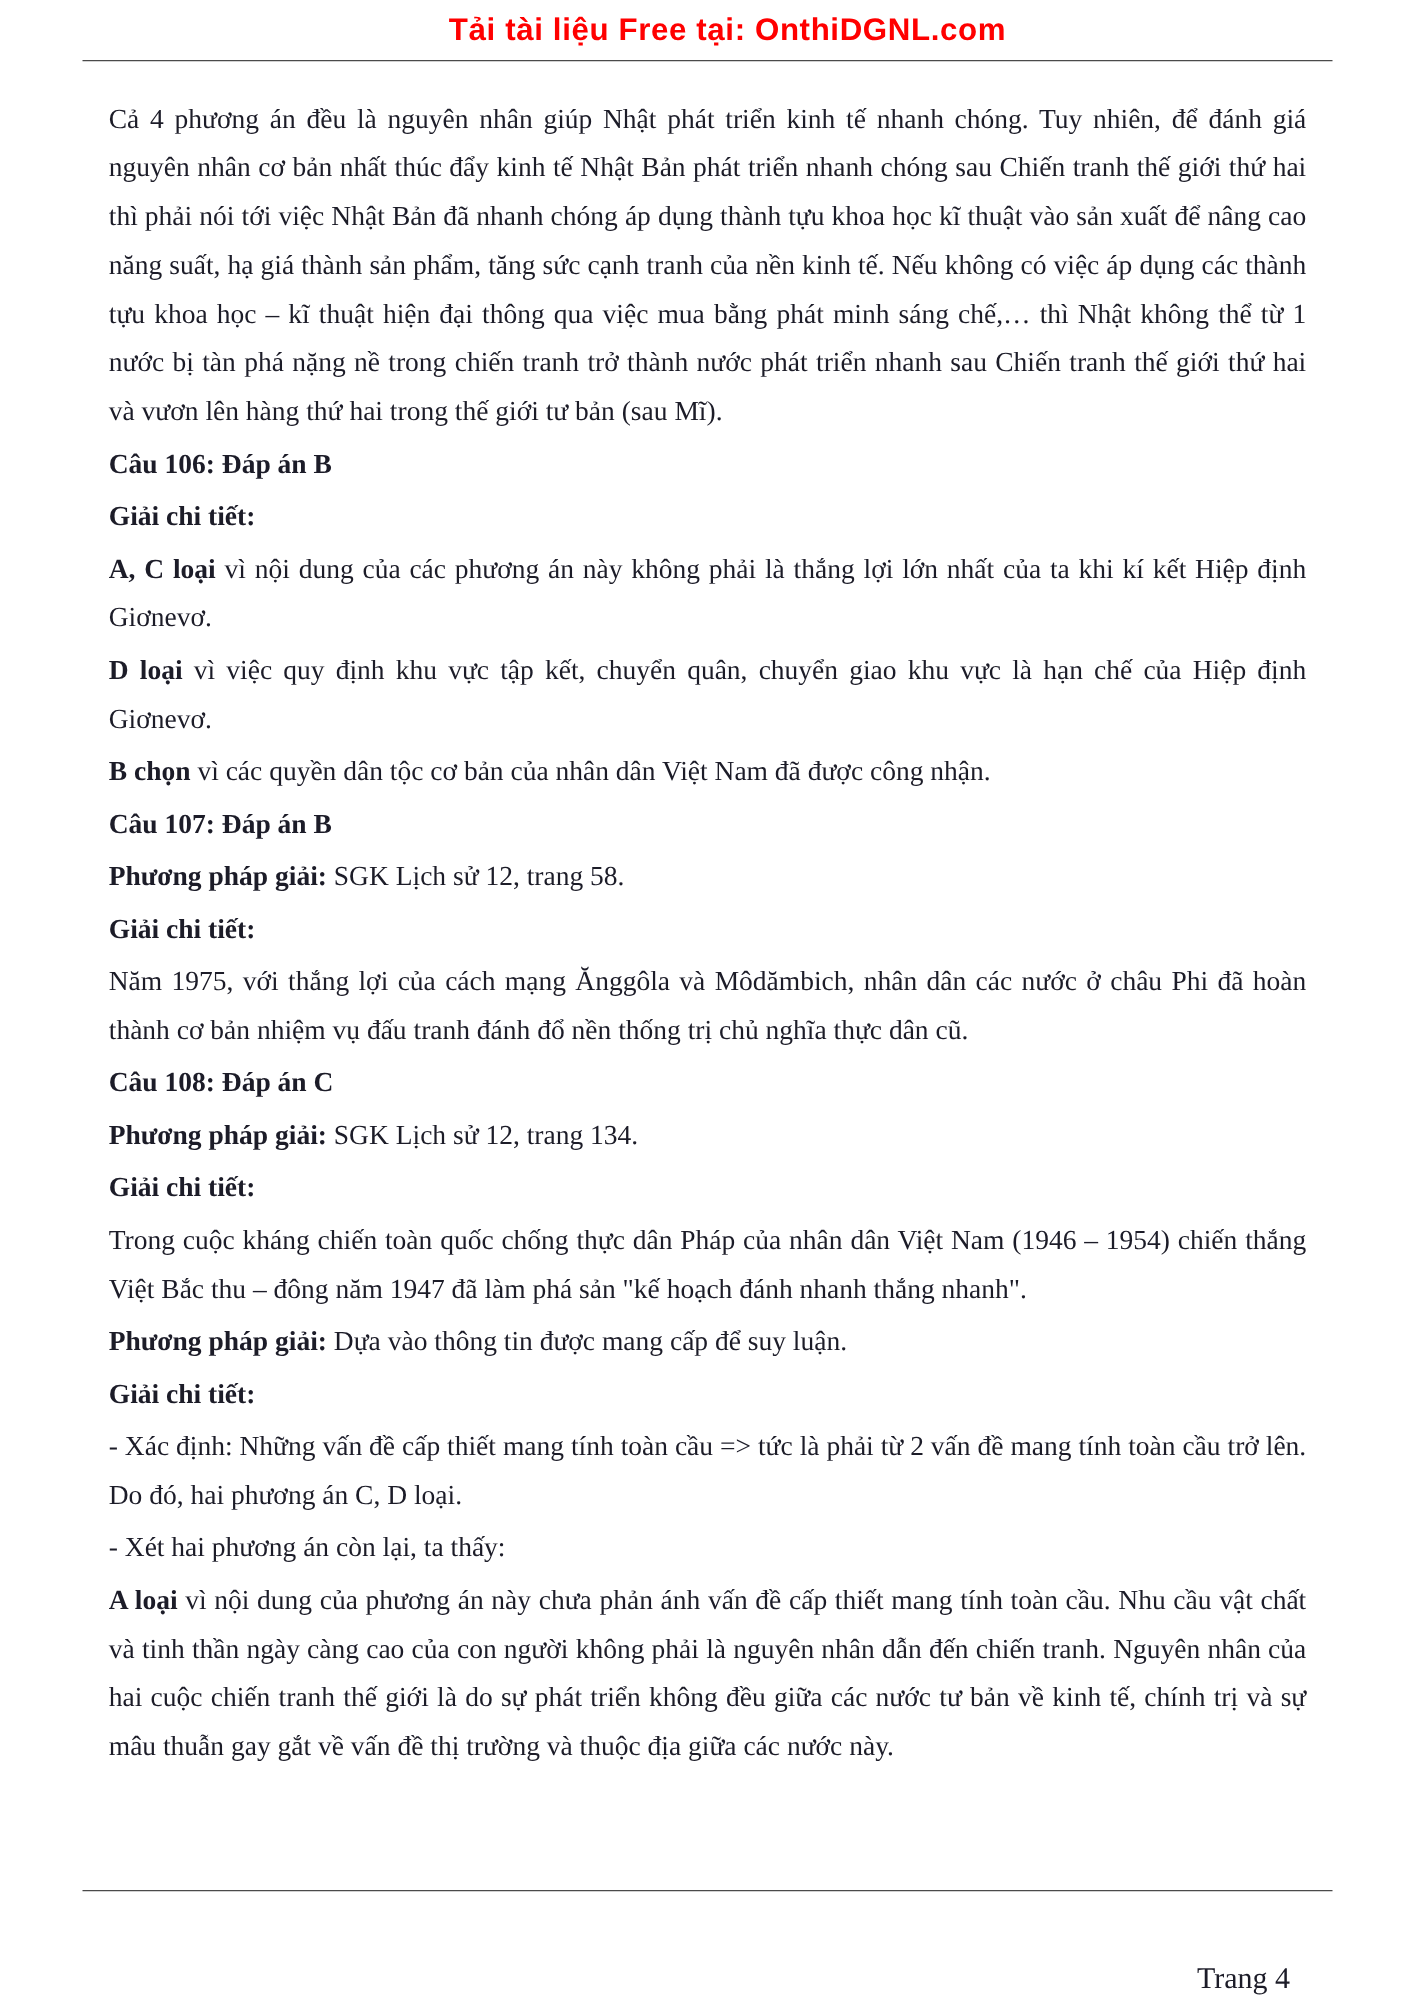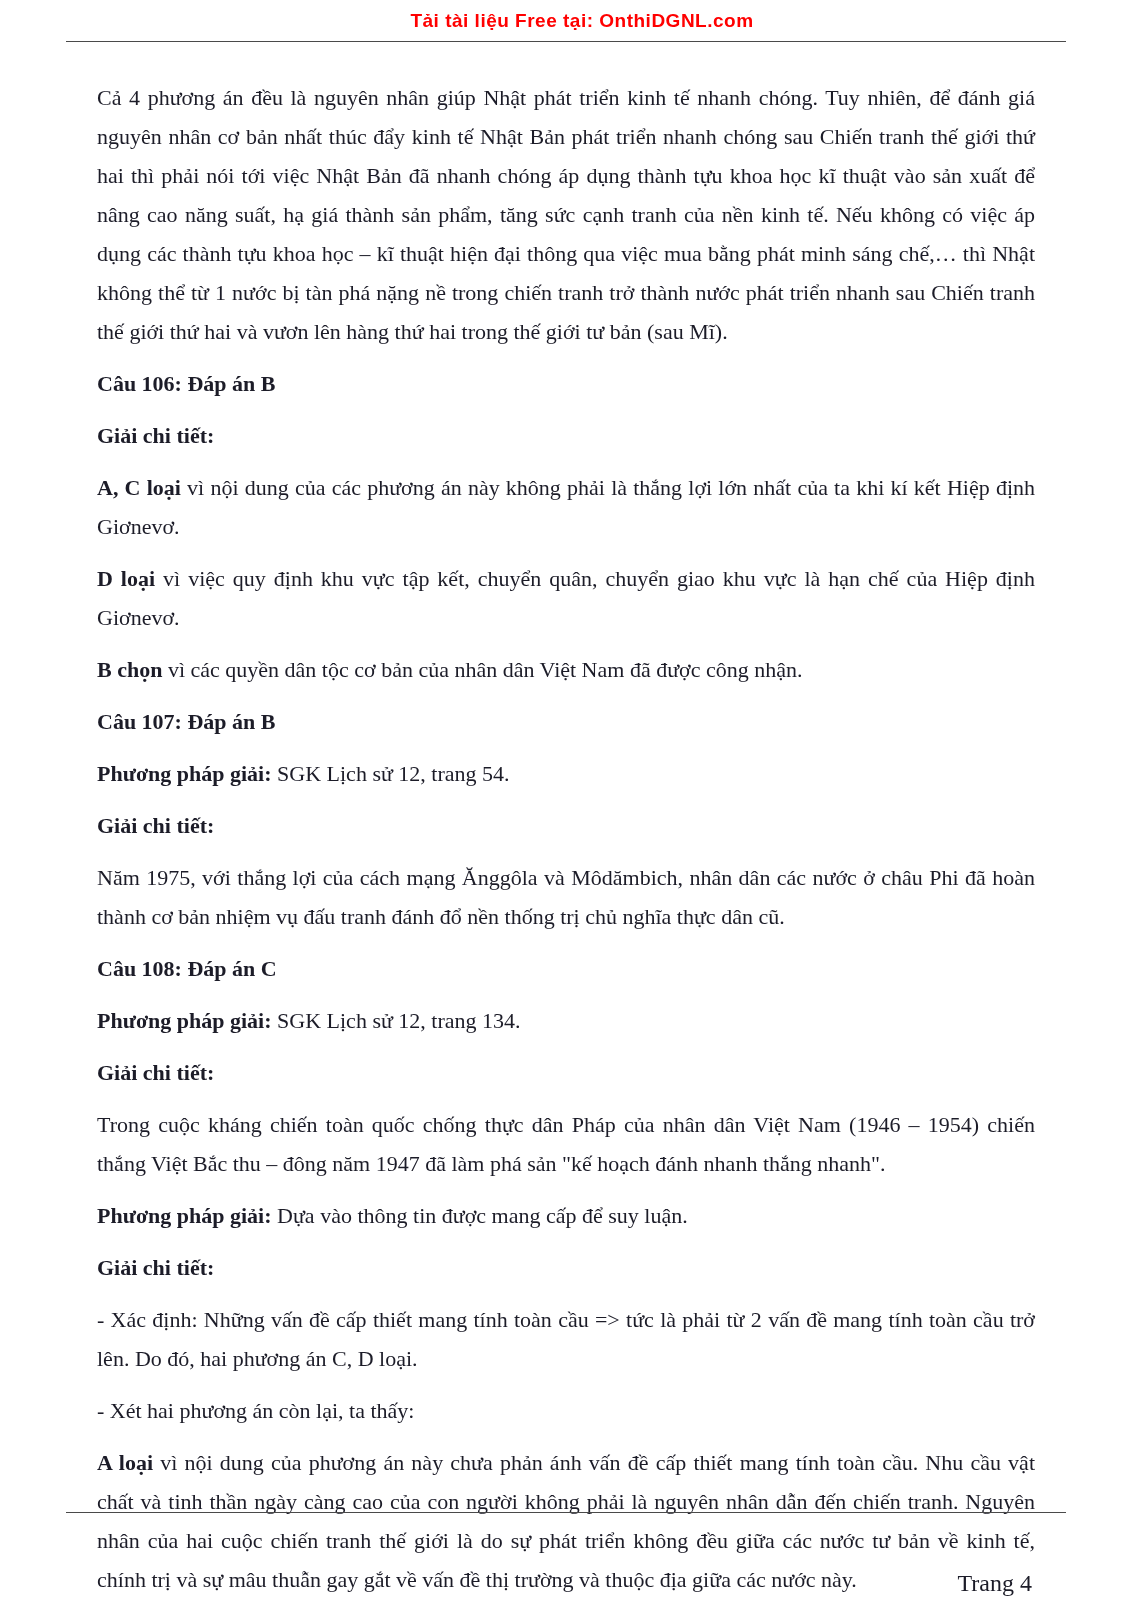--- a/index.html
+++ b/index.html
@@ -13,21 +13,21 @@
     height: 1600px;
     box-sizing: border-box;
     background: #ffffff;
     font-family: "Liberation Serif", serif;
     color: #1c1c28;
     overflow: hidden;
   }
   .banner {
     font-family: "Liberation Sans", sans-serif;
     font-weight: bold;
-    font-size: 19px;
+    font-size: 25px;
     text-align: center;
     padding-top: 10px;
     letter-spacing: 0.5px;
     margin-left: 32px;
   }
   .rule {
     border: none;
     border-top: 1px solid #4a4a4a;
     margin: 0 66px;
     height: 0;
@@ -35,21 +35,21 @@
   .top-rule {
     margin-top: 9px;
   }
   .doc-body {
     padding: 23px 84px 0 84px;
     font-size: 22px;
     line-height: 39px;
     text-align: justify;
   }
   .para {
-    margin: 13px;
+    margin: 3px;
   }
   .para strong {
     font-weight: bold;
   }
   .bottom-rule {
     position: absolute;
     top: 1512px;
     left: 66px;
     right: 66px;
     margin: 0;
@@ -68,21 +68,21 @@
   <div class="banner" style="color: rgb(255, 0, 0);">Tải tài liệu Free tại: OnthiDGNL.com</div>
   <hr class="rule top-rule">
   <div class="doc-body">
       <p class="para"><span>Cả 4 phương án đều là nguyên nhân giúp Nhật phát triển kinh tế nhanh chóng. Tuy nhiên, để đánh giá nguyên nhân cơ bản nhất thúc đẩy kinh tế Nhật Bản phát triển nhanh chóng sau Chiến tranh thế giới thứ hai thì phải nói tới việc Nhật Bản đã nhanh chóng áp dụng thành tựu khoa học kĩ thuật vào sản xuất để nâng cao năng suất, hạ giá thành sản phẩm, tăng sức cạnh tranh của nền kinh tế. Nếu không có việc áp dụng các thành tựu khoa học – kĩ thuật hiện đại thông qua việc mua bằng phát minh sáng chế,… thì Nhật không thể từ 1 nước bị tàn phá nặng nề trong chiến tranh trở thành nước phát triển nhanh sau Chiến tranh thế giới thứ hai và vươn lên hàng thứ hai trong thế giới tư bản (sau Mĩ).</span></p>
       <p class="para"><strong>Câu 106: Đáp án B</strong></p>
       <p class="para"><strong>Giải chi tiết:</strong></p>
       <p class="para"><strong>A, C loại</strong><span> vì nội dung của các phương án này không phải là thắng lợi lớn nhất của ta khi kí kết Hiệp định Giơnevơ.</span></p>
       <p class="para"><strong>D loại</strong><span> vì việc quy định khu vực tập kết, chuyển quân, chuyển giao khu vực là hạn chế của Hiệp định Giơnevơ.</span></p>
       <p class="para"><strong>B chọn</strong><span> vì các quyền dân tộc cơ bản của nhân dân Việt Nam đã được công nhận.</span></p>
       <p class="para"><strong>Câu 107: Đáp án B</strong></p>
-      <p class="para"><strong>Phương pháp giải:</strong><span> SGK Lịch sử 12, trang 54.</span></p>
+      <p class="para"><strong>Phương pháp giải:</strong><span> SGK Lịch sử 12, trang 58.</span></p>
       <p class="para"><strong>Giải chi tiết:</strong></p>
       <p class="para"><span>Năm 1975, với thắng lợi của cách mạng Ănggôla và Môdămbich, nhân dân các nước ở châu Phi đã hoàn thành cơ bản nhiệm vụ đấu tranh đánh đổ nền thống trị chủ nghĩa thực dân cũ.</span></p>
       <p class="para"><strong>Câu 108: Đáp án C</strong></p>
       <p class="para"><strong>Phương pháp giải:</strong><span> SGK Lịch sử 12, trang 134.</span></p>
       <p class="para"><strong>Giải chi tiết:</strong></p>
       <p class="para"><span>Trong cuộc kháng chiến toàn quốc chống thực dân Pháp của nhân dân Việt Nam (1946 – 1954) chiến thắng Việt Bắc thu – đông năm 1947 đã làm phá sản "kế hoạch đánh nhanh thắng nhanh".</span></p>
       <p class="para"><strong>Phương pháp giải:</strong><span> Dựa vào thông tin được mang cấp để suy luận.</span></p>
       <p class="para"><strong>Giải chi tiết:</strong></p>
       <p class="para"><span>- Xác định: Những vấn đề cấp thiết mang tính toàn cầu =&gt; tức là phải từ 2 vấn đề mang tính toàn cầu trở lên. Do đó, hai phương án C, D loại.</span></p>
       <p class="para"><span>- Xét hai phương án còn lại, ta thấy:</span></p>

